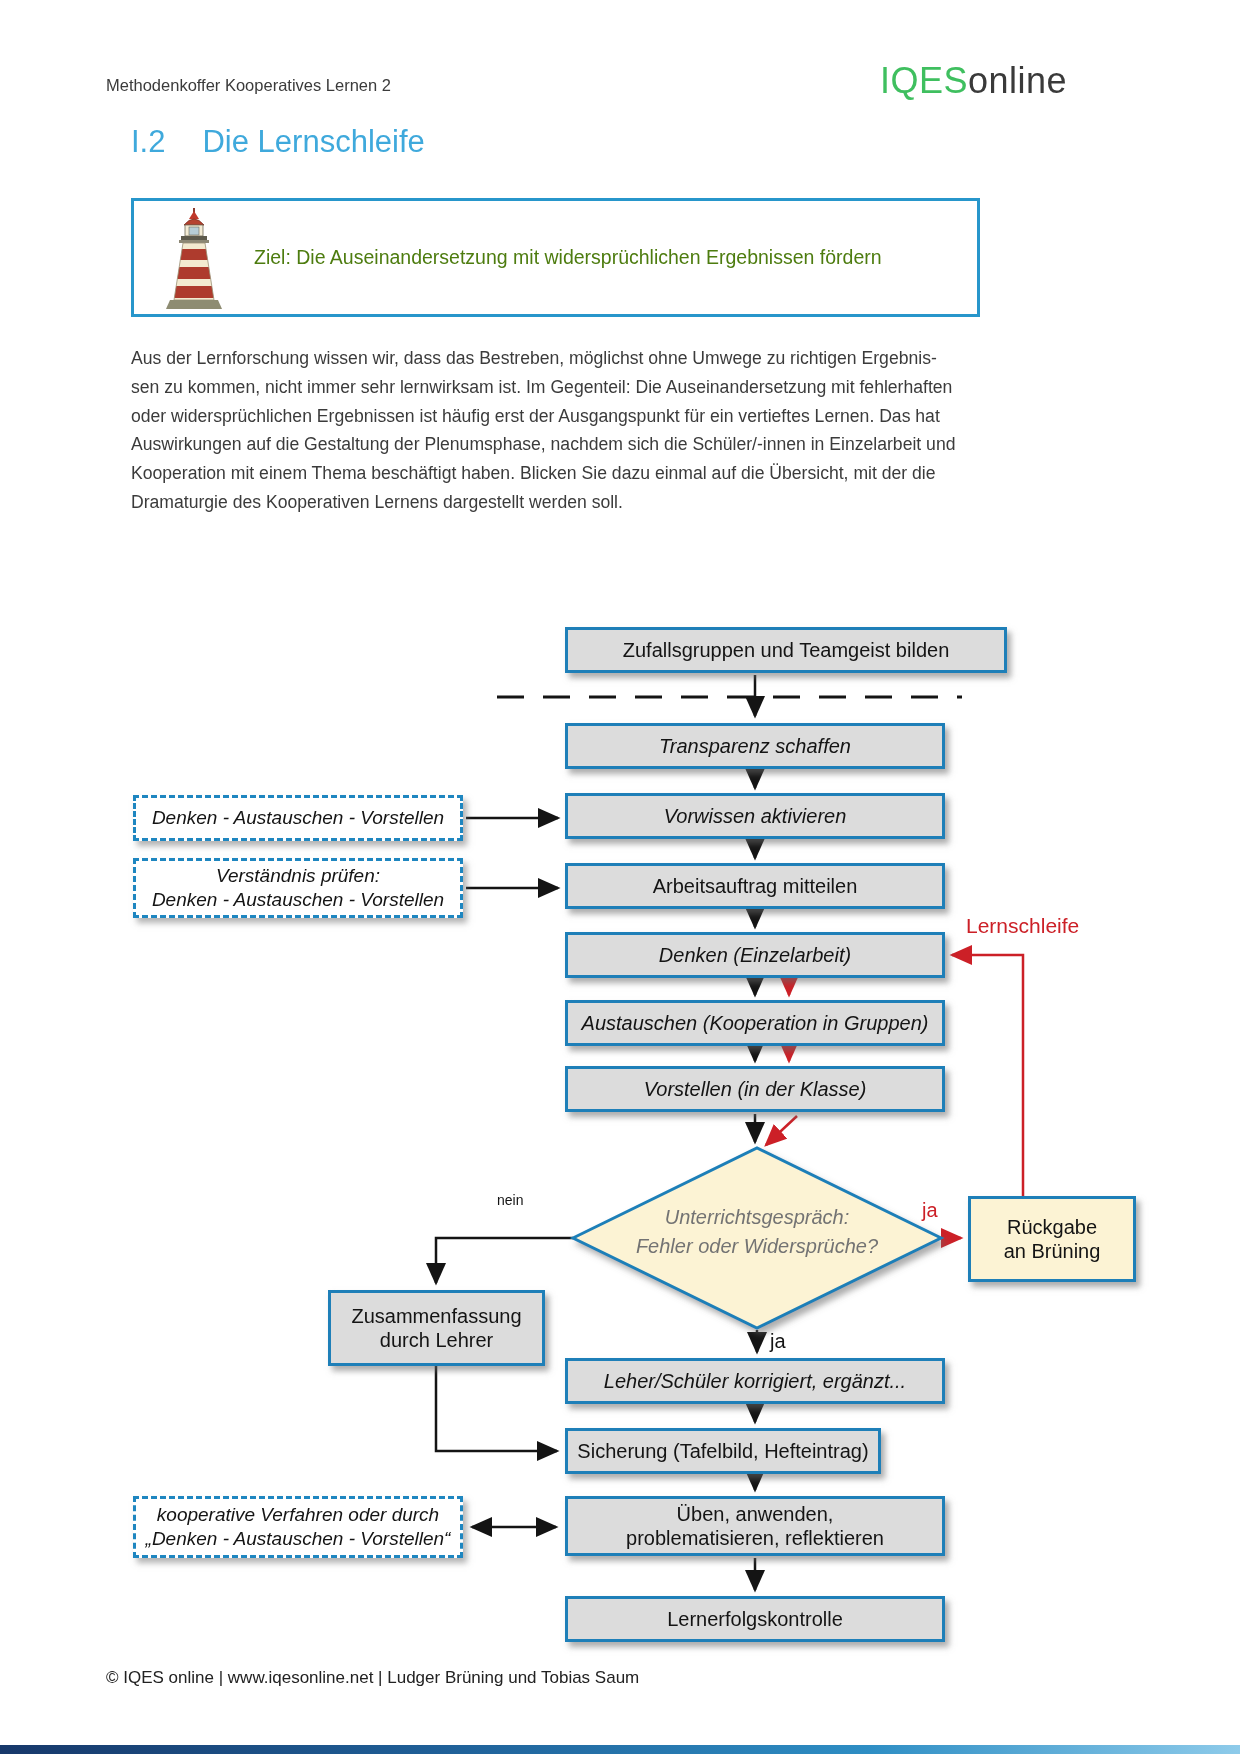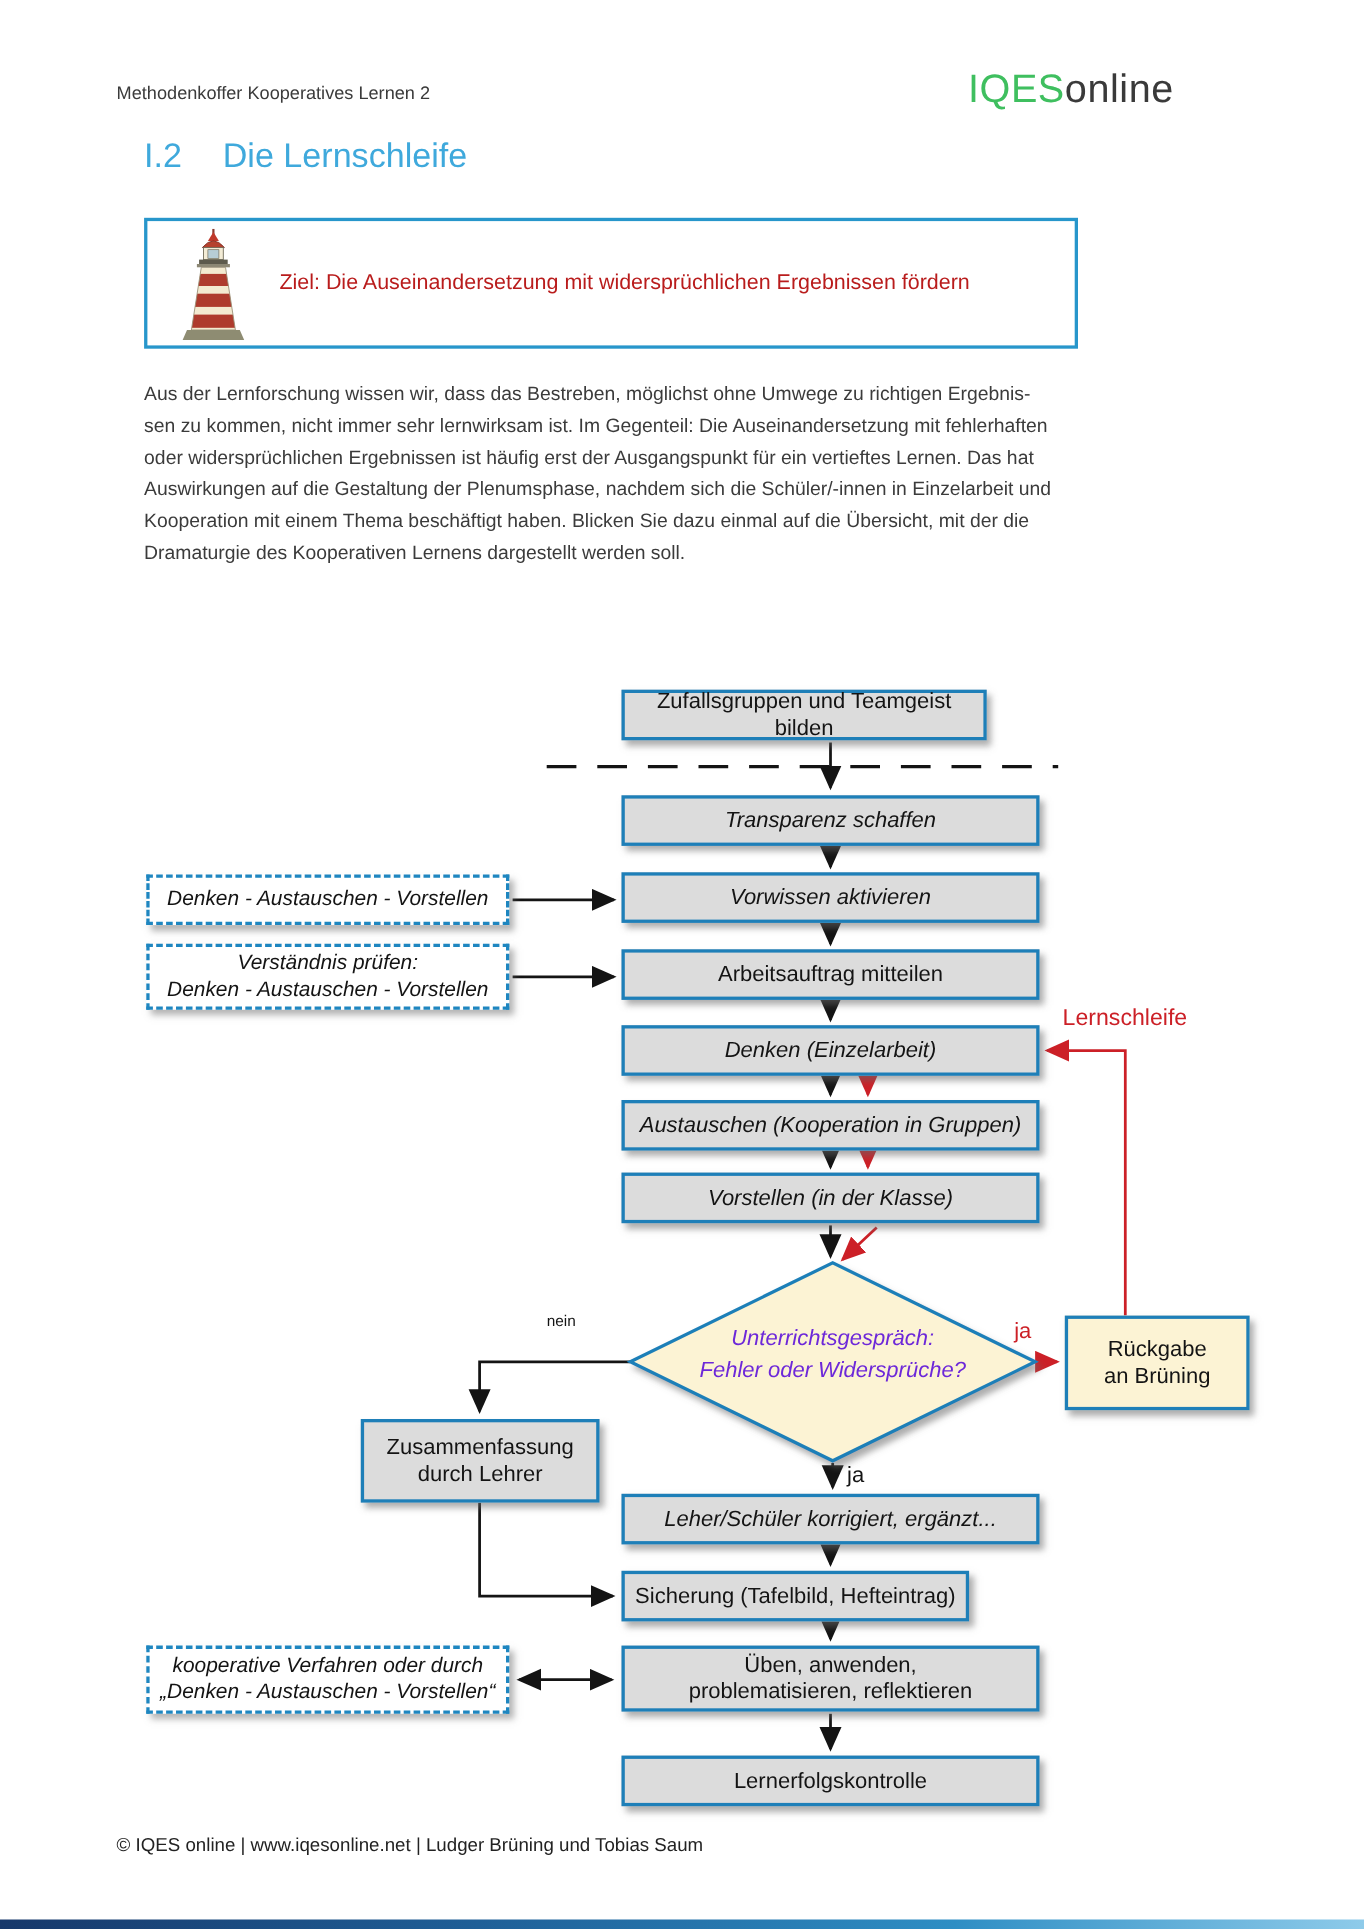--- a/index.html
+++ b/index.html
@@ -13,59 +13,59 @@
   .logo .d { color:#3a3a3a; }
 
   .page-title { position:absolute; left:131px; top:124px; font-size:31px; color:#3fa9dc; }
   .page-title .num { margin-right:37px; }
 
   
   .goal-box { position:absolute; left:131px; top:198px; width:849px; height:119px;
               border:3px solid #2796cb; box-sizing:border-box; }
   .lighthouse { position:absolute; left:24px; top:7px; }
   .goal-text { position:absolute; left:120px; top:0; height:100%; width:710px;
-               display:flex; align-items:center; font-size:19.5px; color:#b91c1c; }
+               display:flex; align-items:center; font-size:19.5px; color:#4d7c0f; }
 
   
   .intro { position:absolute; left:131px; top:344px; width:860px;
            font-size:17.6px; line-height:28.8px; color:#3b3b3b; }
 
   
   .fb { position:absolute; box-sizing:border-box; background:#dcdcdc; border:3px solid #1e7fb8;
         color:#141414; font-size:20px; display:flex; flex-direction:column; align-items:center;
         justify-content:center; text-align:center; line-height:24px;
         box-shadow:4px 5px 6px rgba(105,105,105,0.55); }
   .it { font-style:italic; }
   .dash { position:absolute; box-sizing:border-box; background:#ffffff; border:3.5px dashed #1e86c0;
           color:#141414; font-size:19px; font-style:italic; display:flex; flex-direction:column;
           align-items:center; justify-content:center; text-align:center; line-height:24px;
           box-shadow:4px 5px 6px rgba(105,105,105,0.5); }
   .cream { background:#fcf3d4; }
 
-  #n1  { left:565px; top:627px;  width:332px; height:46px; }
+  #n1  { left:565px; top:627px;  width:442px; height:46px; }
   #n2  { left:565px; top:723px;  width:380px; height:46px; }
   #n3  { left:565px; top:793px;  width:380px; height:46px; }
   #n4  { left:565px; top:863px;  width:380px; height:46px; }
   #n5  { left:565px; top:932px;  width:380px; height:46px; }
   #n6  { left:565px; top:1000px; width:380px; height:46px; }
   #n7  { left:565px; top:1066px; width:380px; height:46px; }
   #n8  { left:565px; top:1358px; width:380px; height:46px;font-style:italic; }
   #n9  { left:565px; top:1428px; width:316px; height:46px; }
   #n10 { left:565px; top:1496px; width:380px; height:60px; }
   #n11 { left:565px; top:1596px; width:380px; height:46px; }
 
   #sideA { left:133px; top:795px;  width:330px; height:46px; }
   #sideB { left:133px; top:858px;  width:330px; height:60px; }
   #sideC { left:133px; top:1496px; width:330px; height:62px; }
 
   #zsm   { left:328px; top:1290px; width:217px; height:76px; }
   #rueck { left:968px; top:1196px; width:168px; height:86px; }
 
   .diamond-text { position:absolute; left:607px; top:1203px; width:300px; text-align:center;
-                  font-size:20px; font-style:italic; color:#6d28d9; line-height:29px; }
+                  font-size:20px; font-style:italic; color:#737373; line-height:29px; }
 
   .lbl { position:absolute; white-space:nowrap; }
   #lbl-nein     { left:497px; top:1192px; font-size:14px; color:#141414; }
   #lbl-ja-right { left:922px; top:1199px; font-size:20px; color:#cc2027; }
   #lbl-ja-below { left:770px; top:1330px; font-size:20px; color:#141414; }
   #lbl-loop     { left:966px; top:914px;  font-size:21px; color:#cc2027; }
 
   .connectors { position:absolute; left:0; top:0; pointer-events:none; }
 
   

